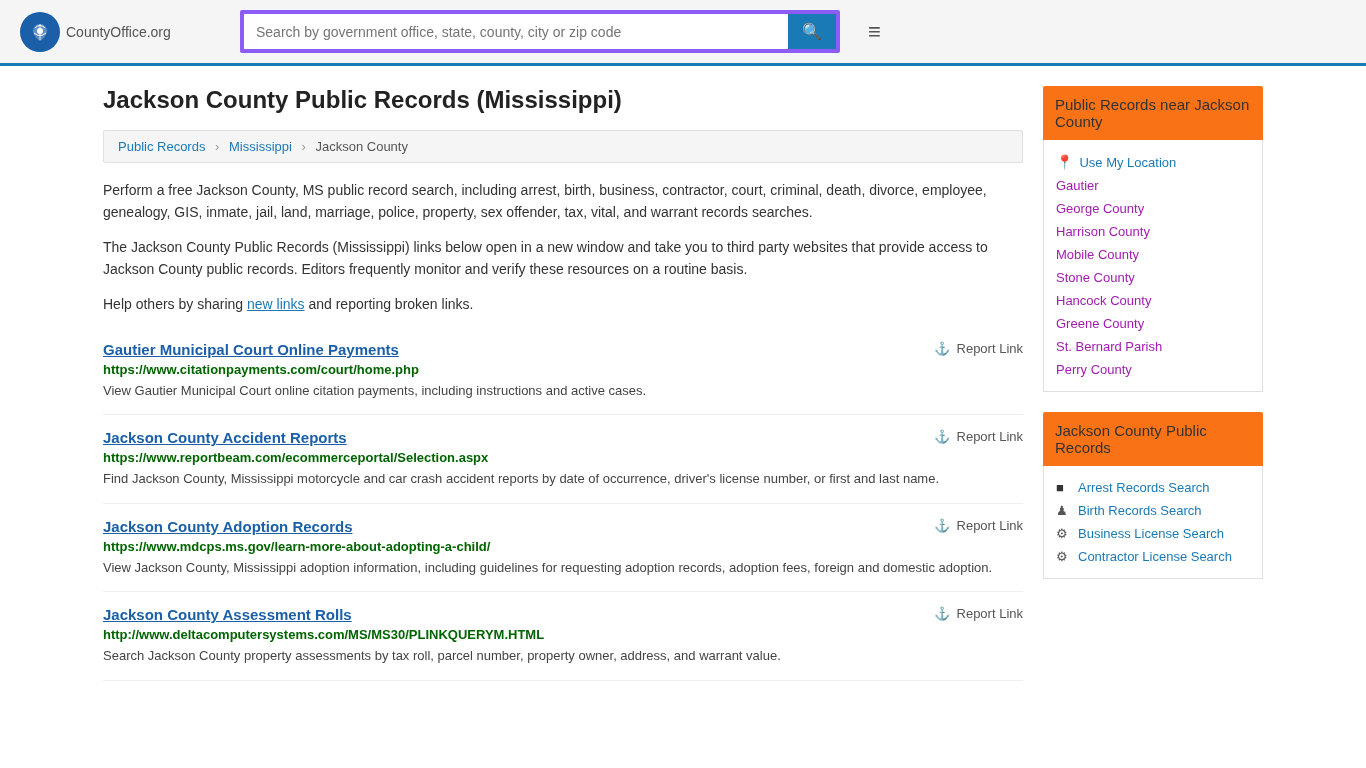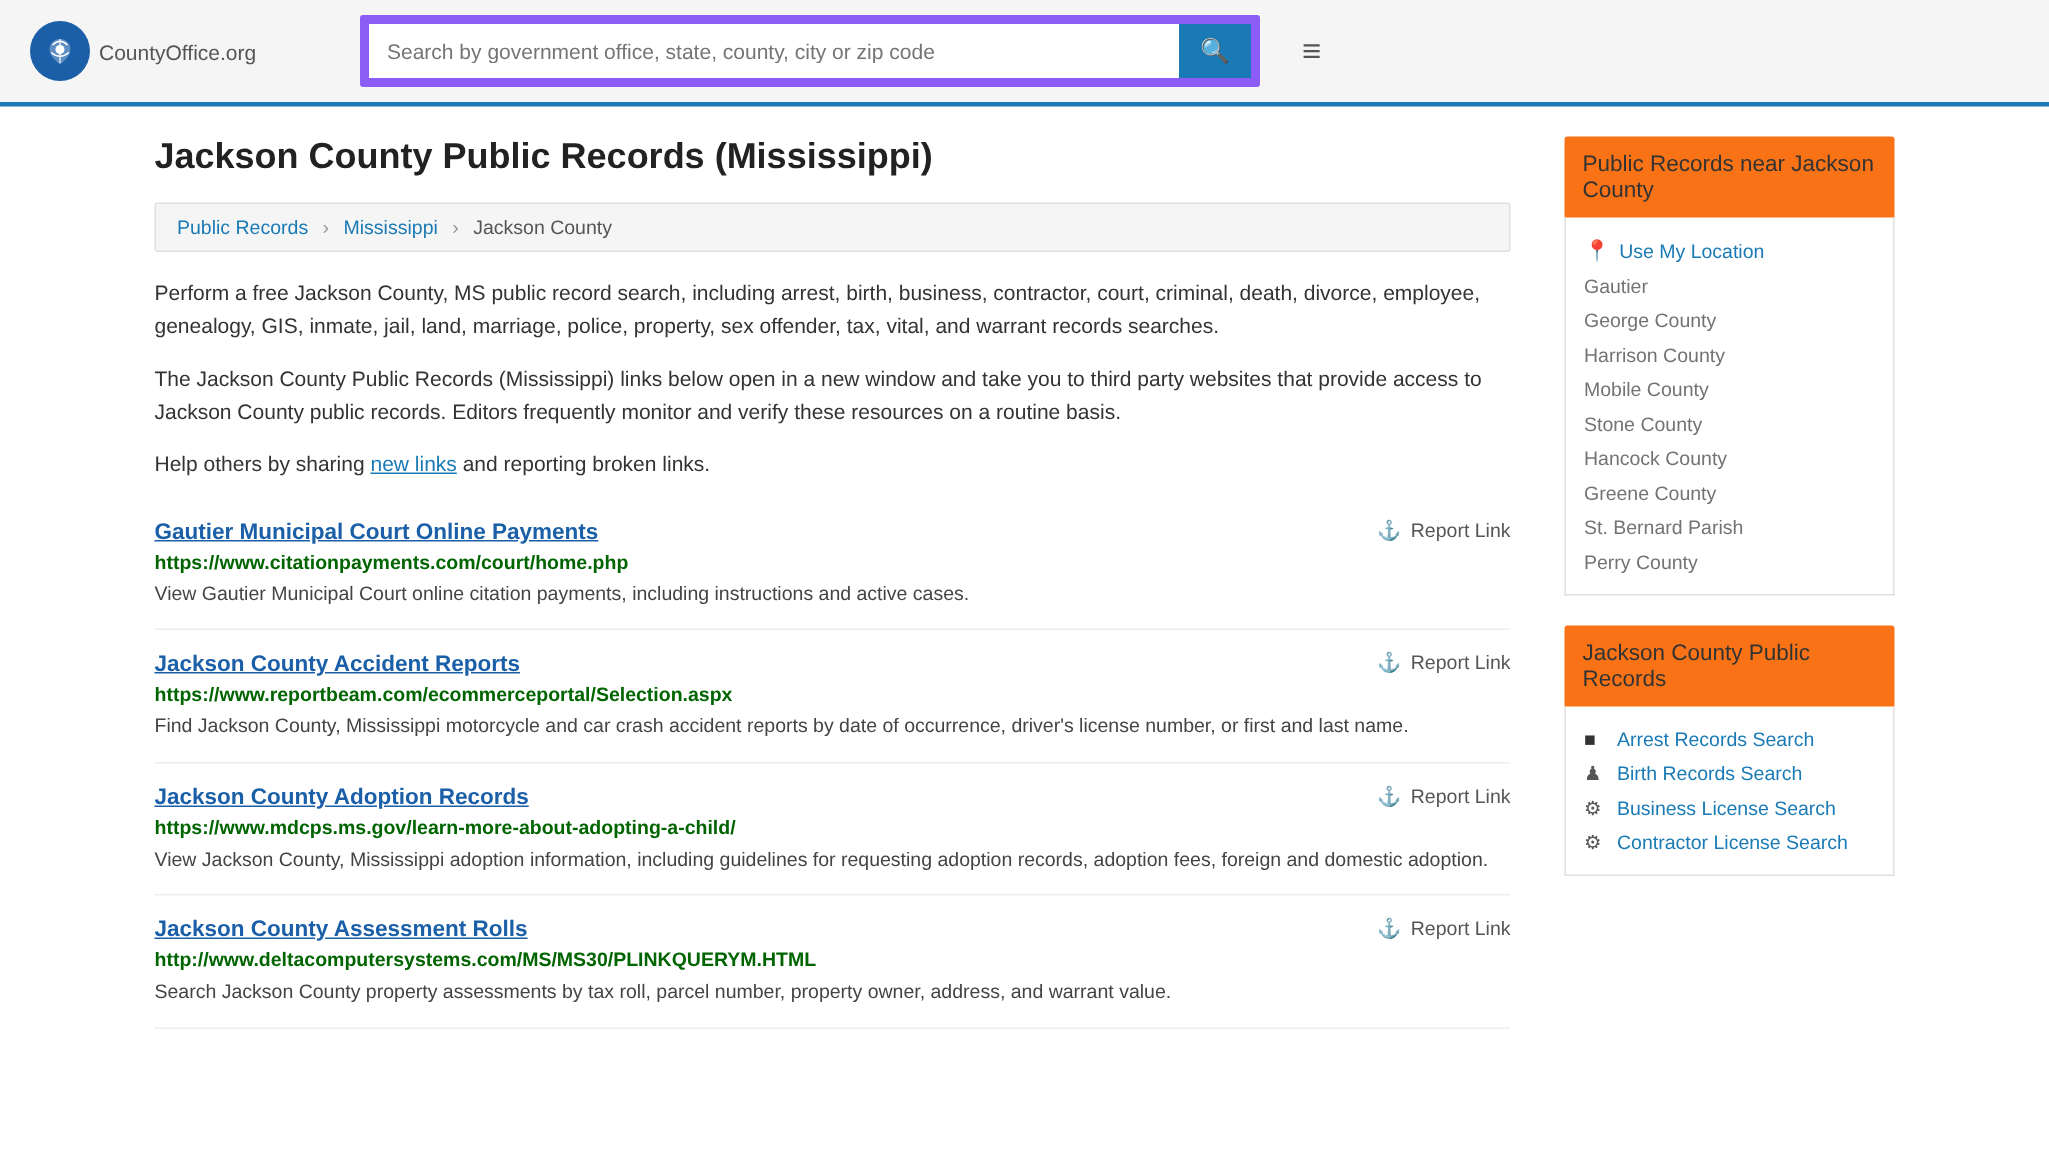--- a/index.html
+++ b/index.html
@@ -39,21 +39,21 @@
     }
     .logo-text span {
       color: #555;
       font-weight: normal;
       font-size: 14px;
     }
     .search-bar {
       flex: 1;
       display: flex;
       max-width: 600px;
-      border: 6px solid #8b5cf6;
+      border: 4px solid #8b5cf6;
       border-radius: 2px;
       overflow: hidden;
     }
     .search-input {
       flex: 1;
       padding: 8px 12px;
       border: none;
       outline: none;
       font-size: 14px;
       color: #999;
@@ -74,21 +74,21 @@
       color: #555;
       padding: 4px 8px;
     }
 
     
     .container {
       display: flex;
       max-width: 1200px;
       margin: 0 auto;
       padding: 20px 20px;
-      gap: 36px;
+      gap: 20px;
     }
 
     
     .main {
       flex: 1;
     }
     .page-title {
       font-size: 24px;
       font-weight: bold;
       color: #222;
@@ -179,21 +179,21 @@
     .sidebar-links {
       border: 1px solid #e0e0e0;
       border-top: none;
       padding: 10px 12px;
     }
     .sidebar-link {
       display: flex;
       align-items: center;
       gap: 6px;
       font-size: 13px;
-      color: #737373;
+      color: #a21caf;
       text-decoration: none;
       padding: 4px 0;
       cursor: pointer;
     }
     .use-location {
       display: flex;
       align-items: center;
       gap: 6px;
       font-size: 13px;
       color: #1a7ab5;

